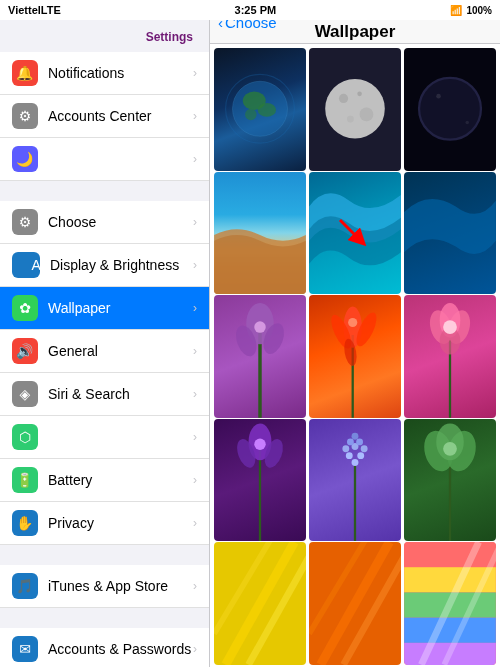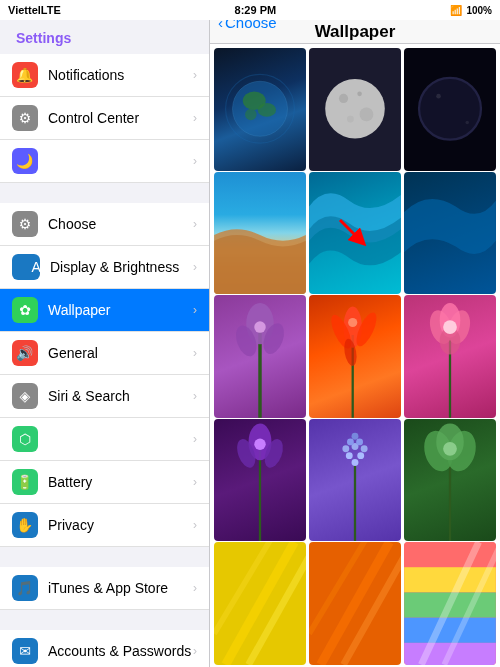--- a/index.html
+++ b/index.html
@@ -13,21 +13,21 @@
     }
     .status-left { display: flex; align-items: flex-end; }
     .status-right { display: flex; gap: 4px; align-items: center; font-size: 10px; }
 
     
     .sidebar {
       width: 210px; min-width: 210px; height: 667px; background: #f2f2f7;
       overflow-y: auto; padding-top: 20px; border-right: 1px solid #c8c8cc;
     }
     .sidebar-header {
-      padding: 10px 16px 8px; font-size: 14px; font-weight: 600; color: #8b5cf6; text-align: left;
+      padding: 10px 16px 8px; font-size: 12px; font-weight: 600; color: #701a75; text-align: right;
     }
     .sidebar-item {
       display: flex; align-items: center; padding: 8px 12px; font-size: 14px; color: #000;
       cursor: pointer; min-height: 38px; border-bottom: 0.5px solid #e0e0e0;
       background: #fff;
     }
     .sidebar-item.active { background: #007aff; color: #fff; }
     .sidebar-item.active .item-label { color: #fff; }
     .sidebar-item .icon-wrap {
       width: 26px; height: 26px; border-radius: 6px; margin-right: 10px;
@@ -66,38 +66,38 @@
     .cell-inner { position: relative; overflow: hidden; }
   </style>
 </head>
 <body>
 
 <div class="status-bar">
   <div class="status-left">
     <span>Viettel</span>
     <span>LTE</span>
   </div>
-  <div>8:29 PM</div>
+  <div>3:25 PM</div>
   <div class="status-right">
     <span>📶</span>
     <span>100%</span>
   </div>
 </div>
 
 <div class="sidebar">
   <div class="sidebar-header">Settings</div>
 
   <div class="sidebar-item">
     <div class="icon-wrap" style="background:#f44336;">🔔</div>
     <span class="item-label">Notifications</span>
     <span class="chevron">›</span>
   </div>
   <div class="sidebar-item">
     <div class="icon-wrap" style="background:#888;">⚙</div>
-    <span class="item-label">Control Center</span>
+    <span class="item-label">Accounts Center</span>
     <span class="chevron">›</span>
   </div>
   <div class="sidebar-item">
     <div class="icon-wrap" style="background:#5c5cff;">🌙</div>
     <span class="chevron">›</span>
   </div>
 
   <div class="sidebar-divider"></div>
 
   <div class="sidebar-item">

